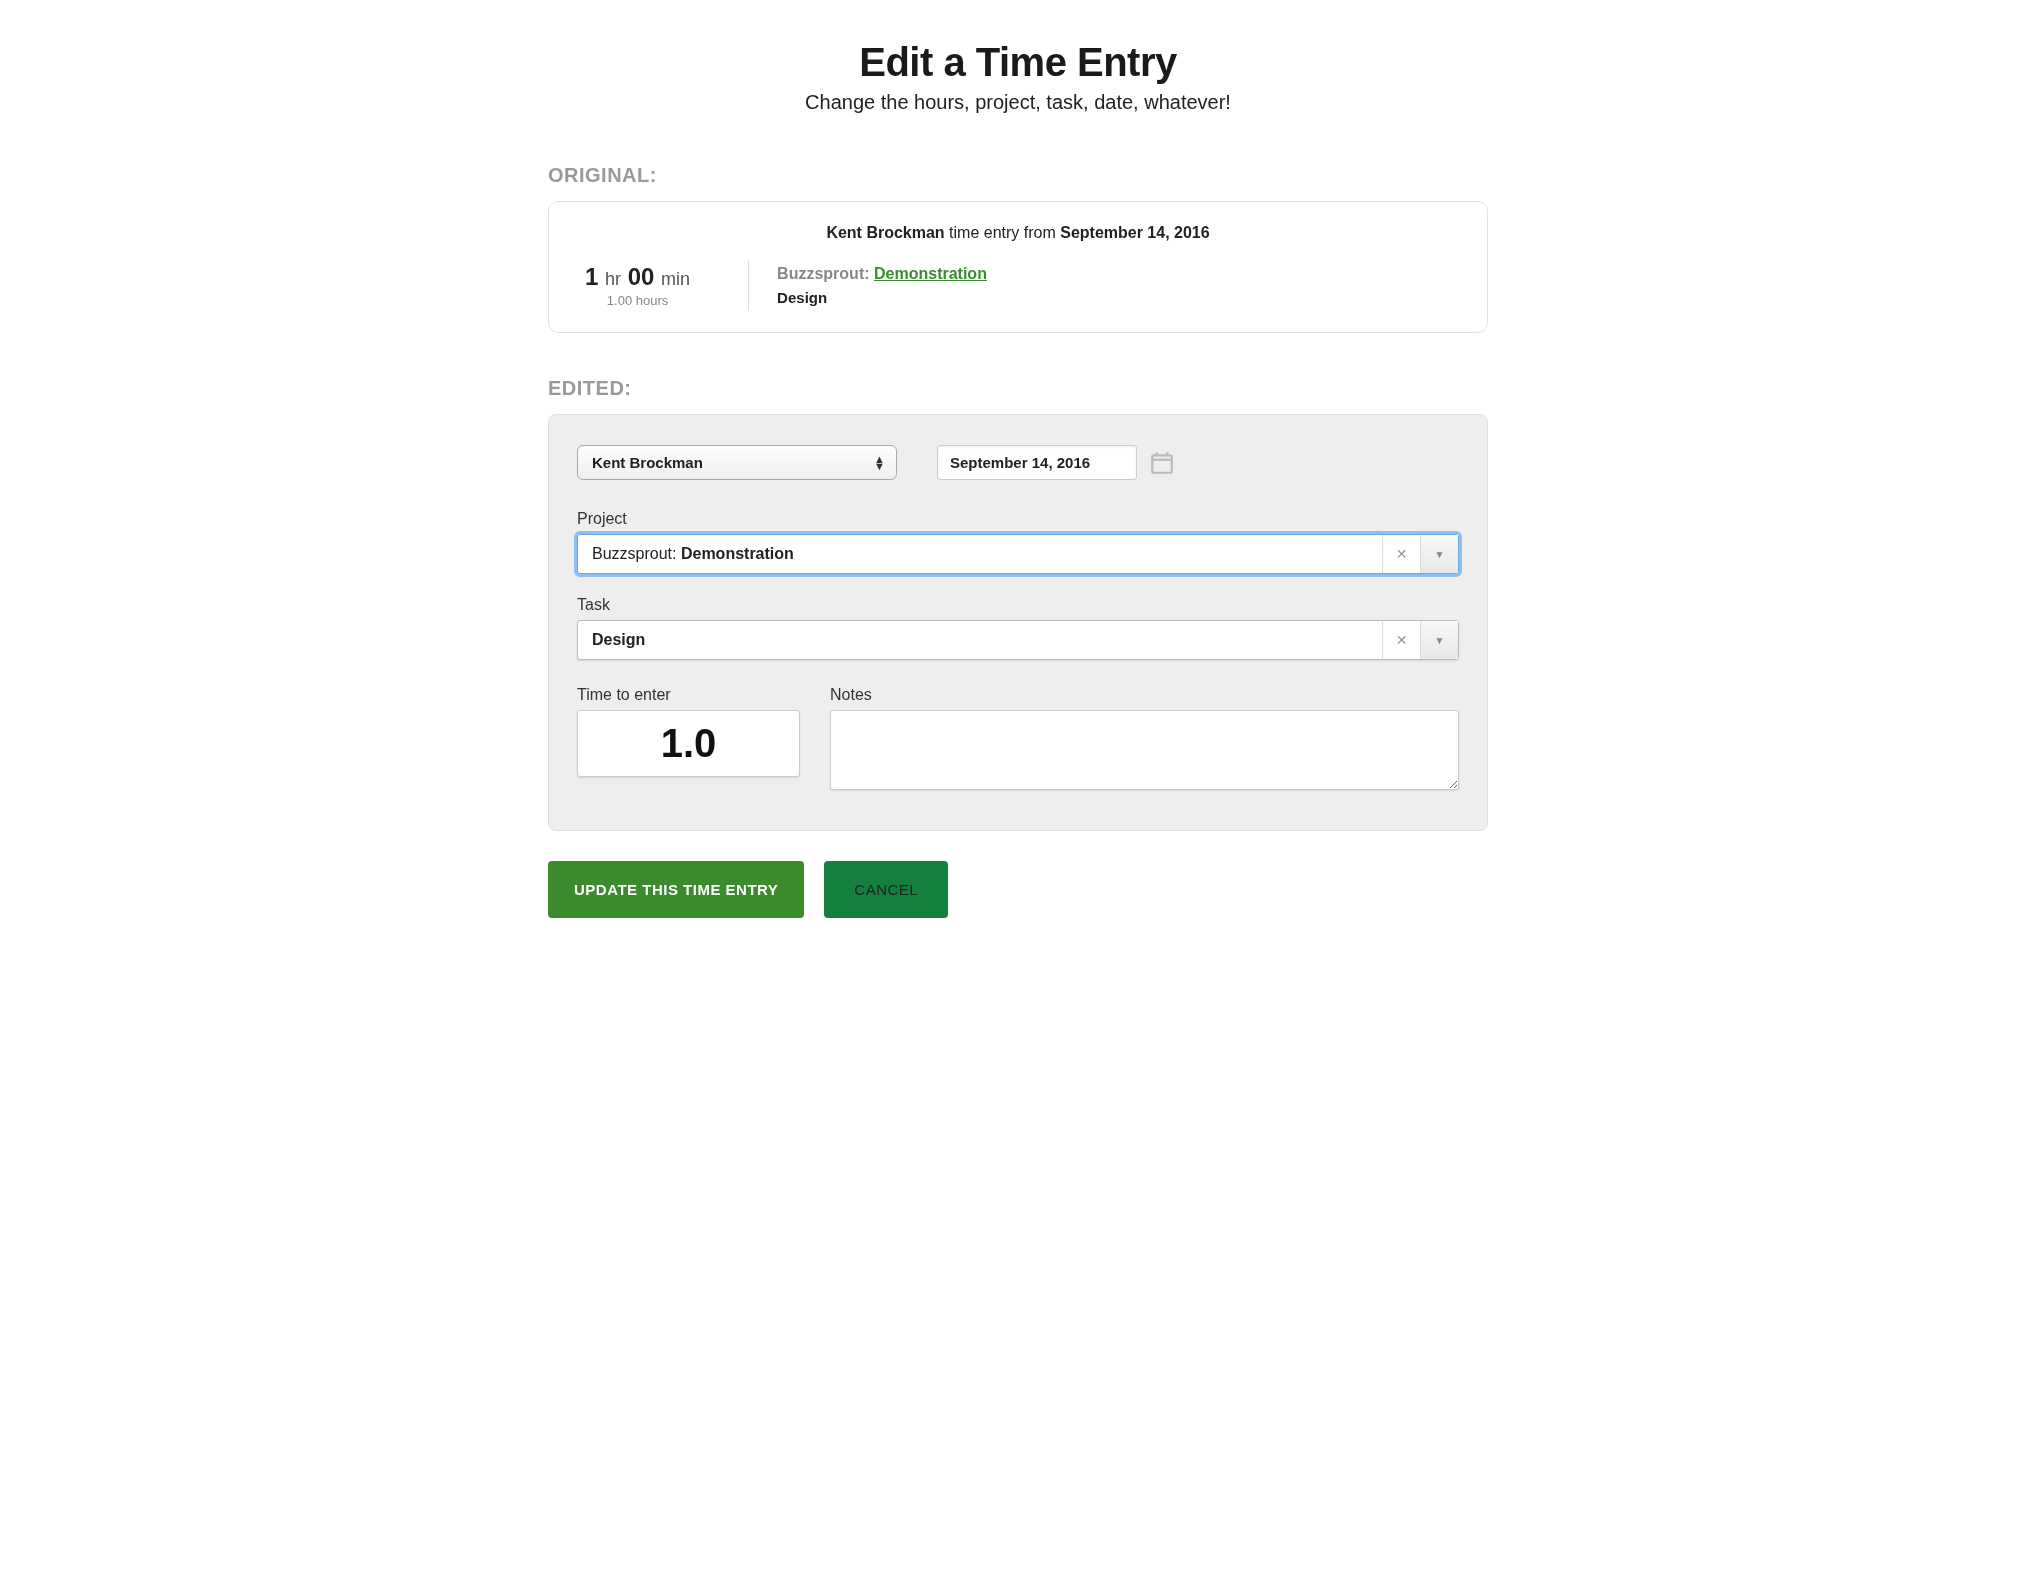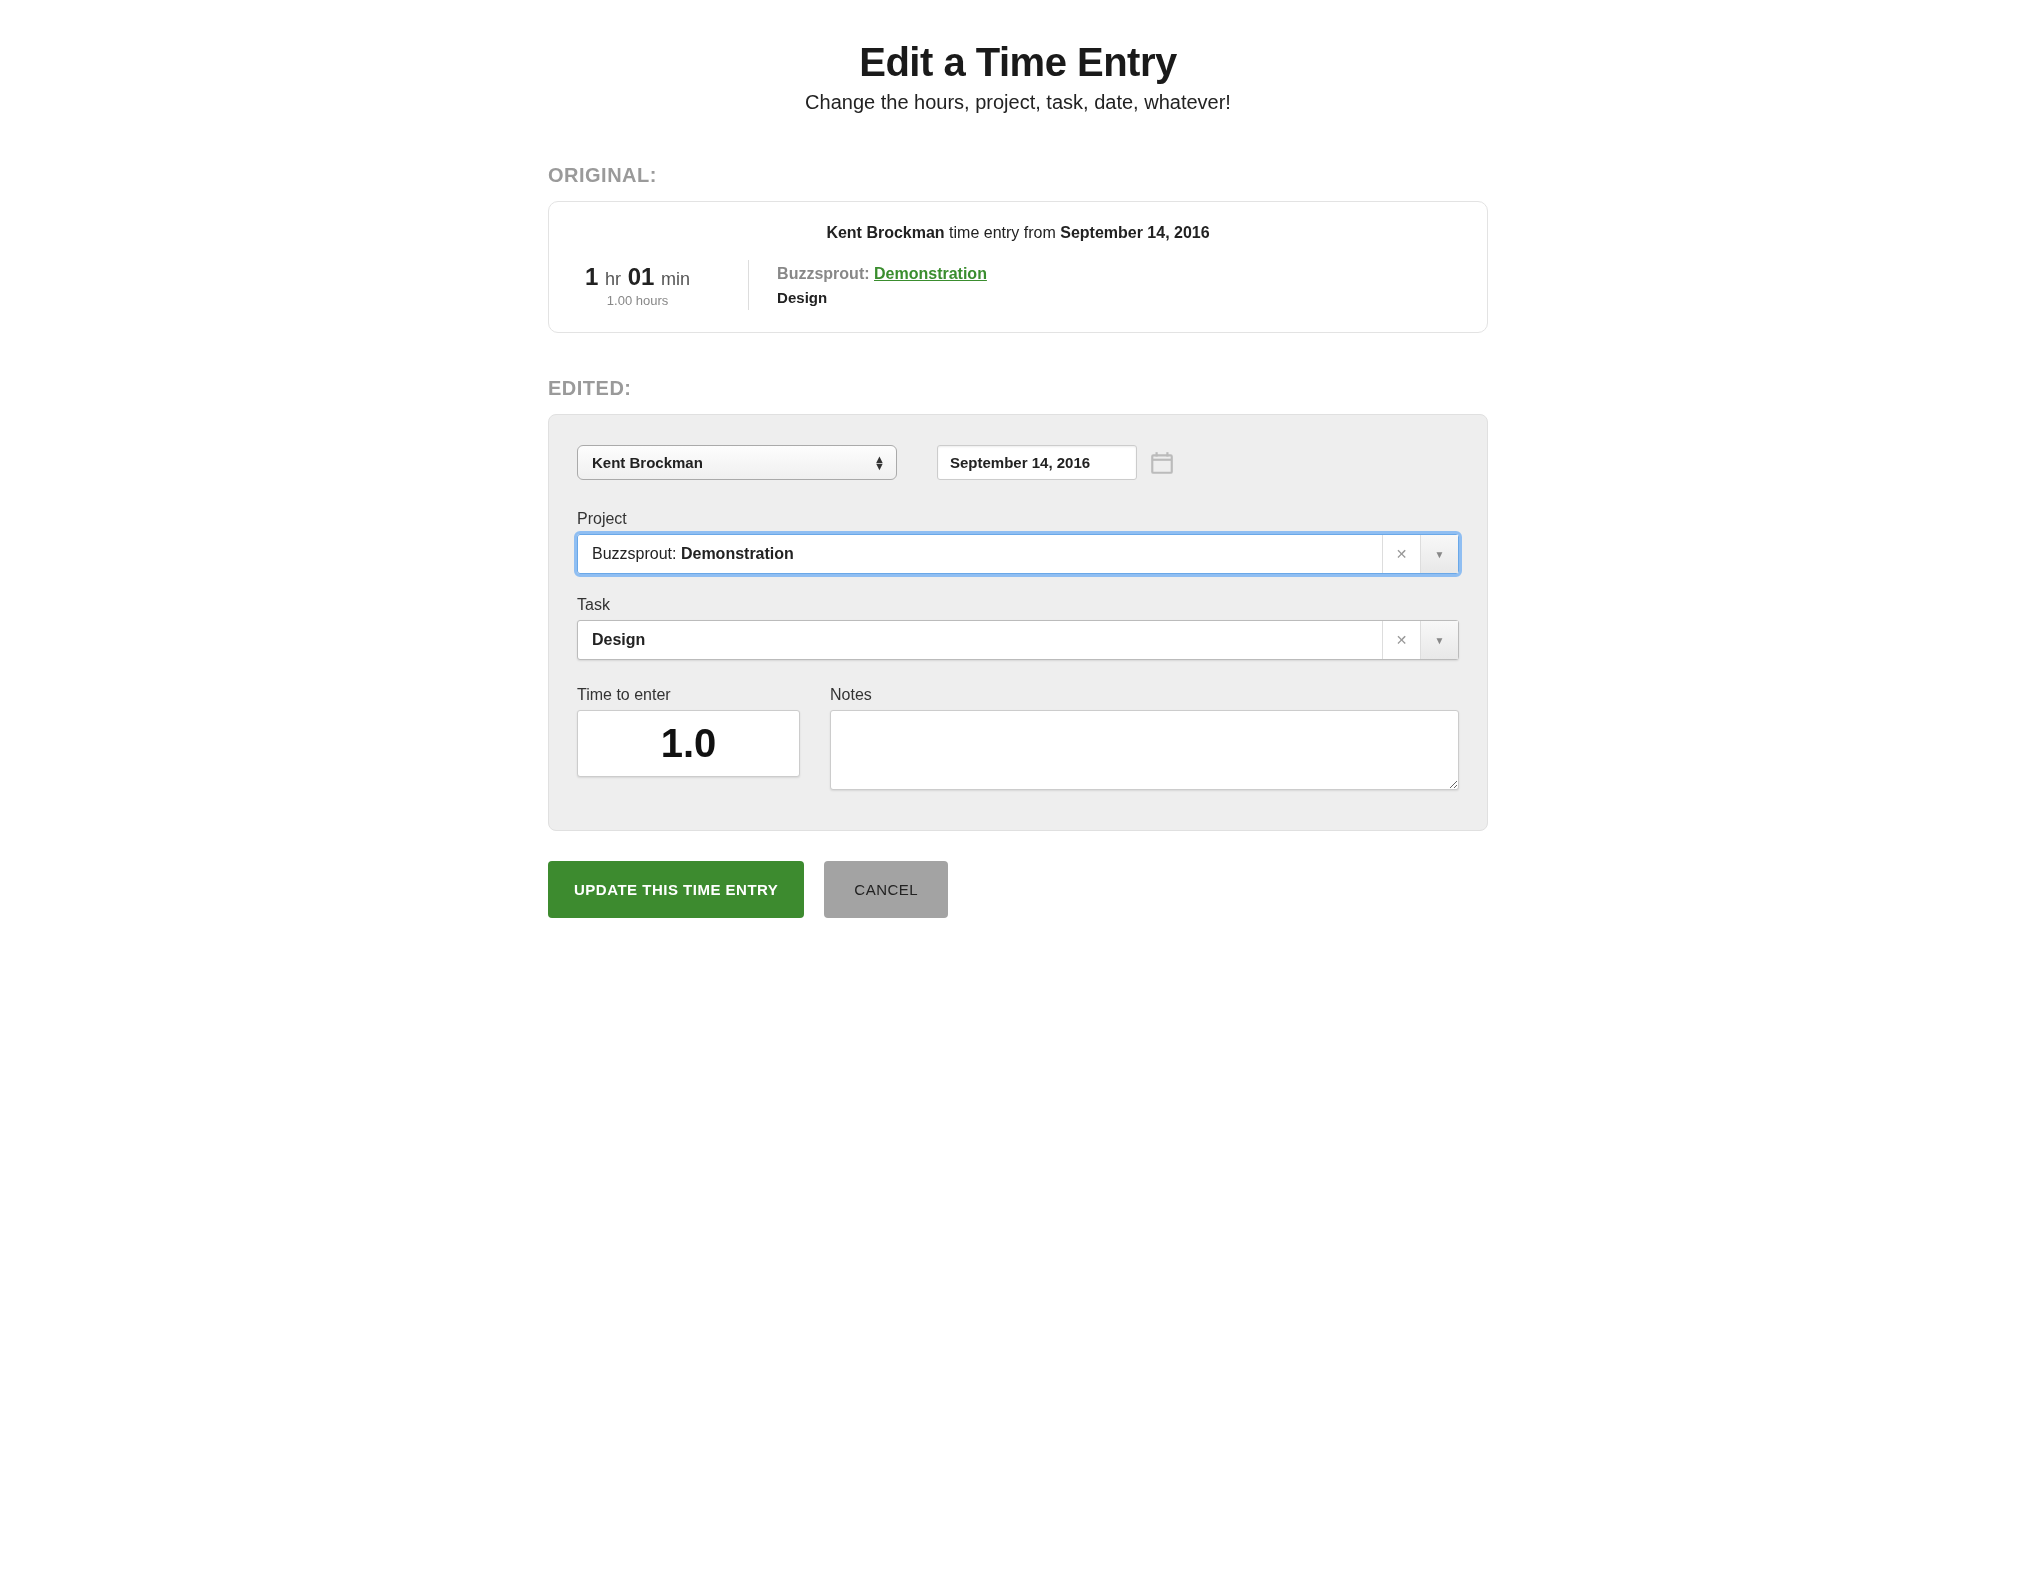--- a/index.html
+++ b/index.html
@@ -237,21 +237,21 @@
       color: #fff;
       border: none;
       border-radius: 4px;
       padding: 20px 26px;
       font-size: 15px;
       font-weight: 700;
       letter-spacing: 0.5px;
       cursor: pointer;
     }
     .btn-secondary {
-      background: #a3a3a3;
+      background: #15803d;
       color: #222;
       border: none;
       border-radius: 4px;
       padding: 18px 30px;
       font-size: 15px;
       font-weight: 400;
       letter-spacing: 0.5px;
       cursor: pointer;
     }
   </style>
@@ -269,21 +269,21 @@
 
   <div class="original-card">
     <div class="entry-line">
       <span class="bold">Kent Brockman</span><span> time entry from </span><span class="bold">September 14, 2016</span>
     </div>
     <div class="orig-body">
       <div class="time-block">
         <div class="time-main">
           <span class="big">1</span>
           <span class="unit">hr</span>
-          <span class="big">01</span>
+          <span class="big">00</span>
           <span class="unit">min</span>
         </div>
         <div class="time-sub">1.00 hours</div>
       </div>
       <div class="divider-v"></div>
       <div class="proj-block">
         <div class="proj-line1">
           <span>Buzzsprout:</span>
           <a href="#">Demonstration</a>
         </div>

